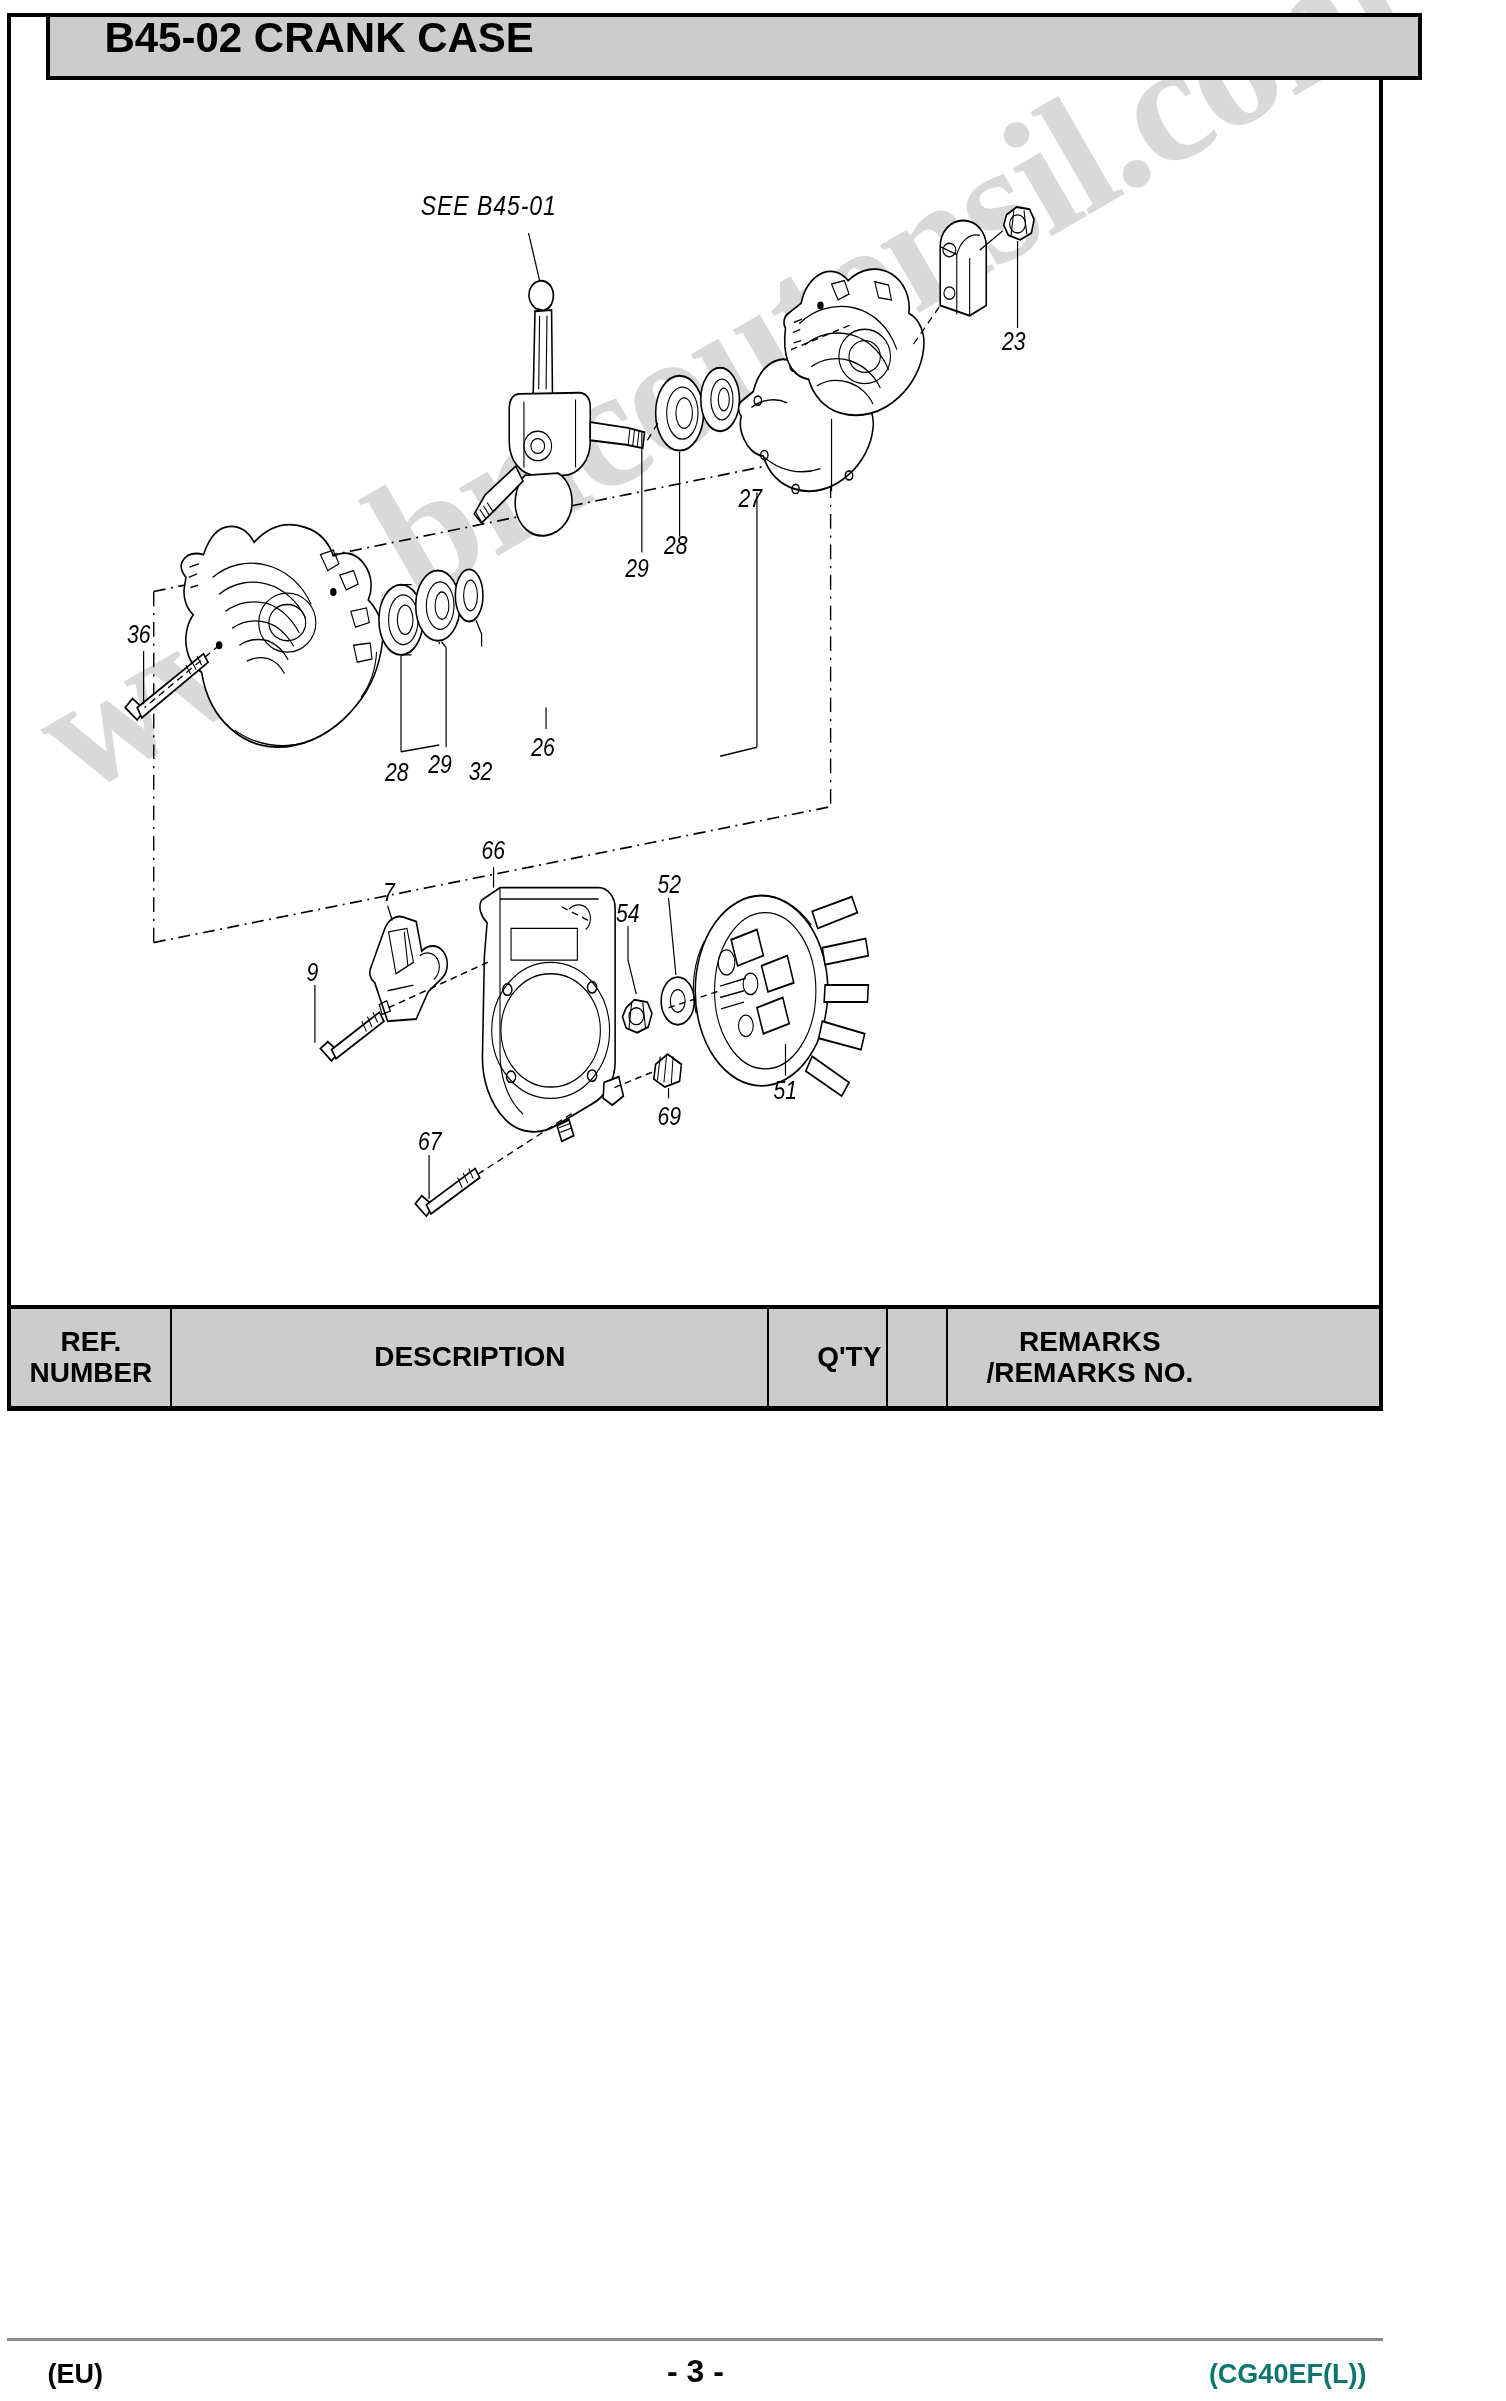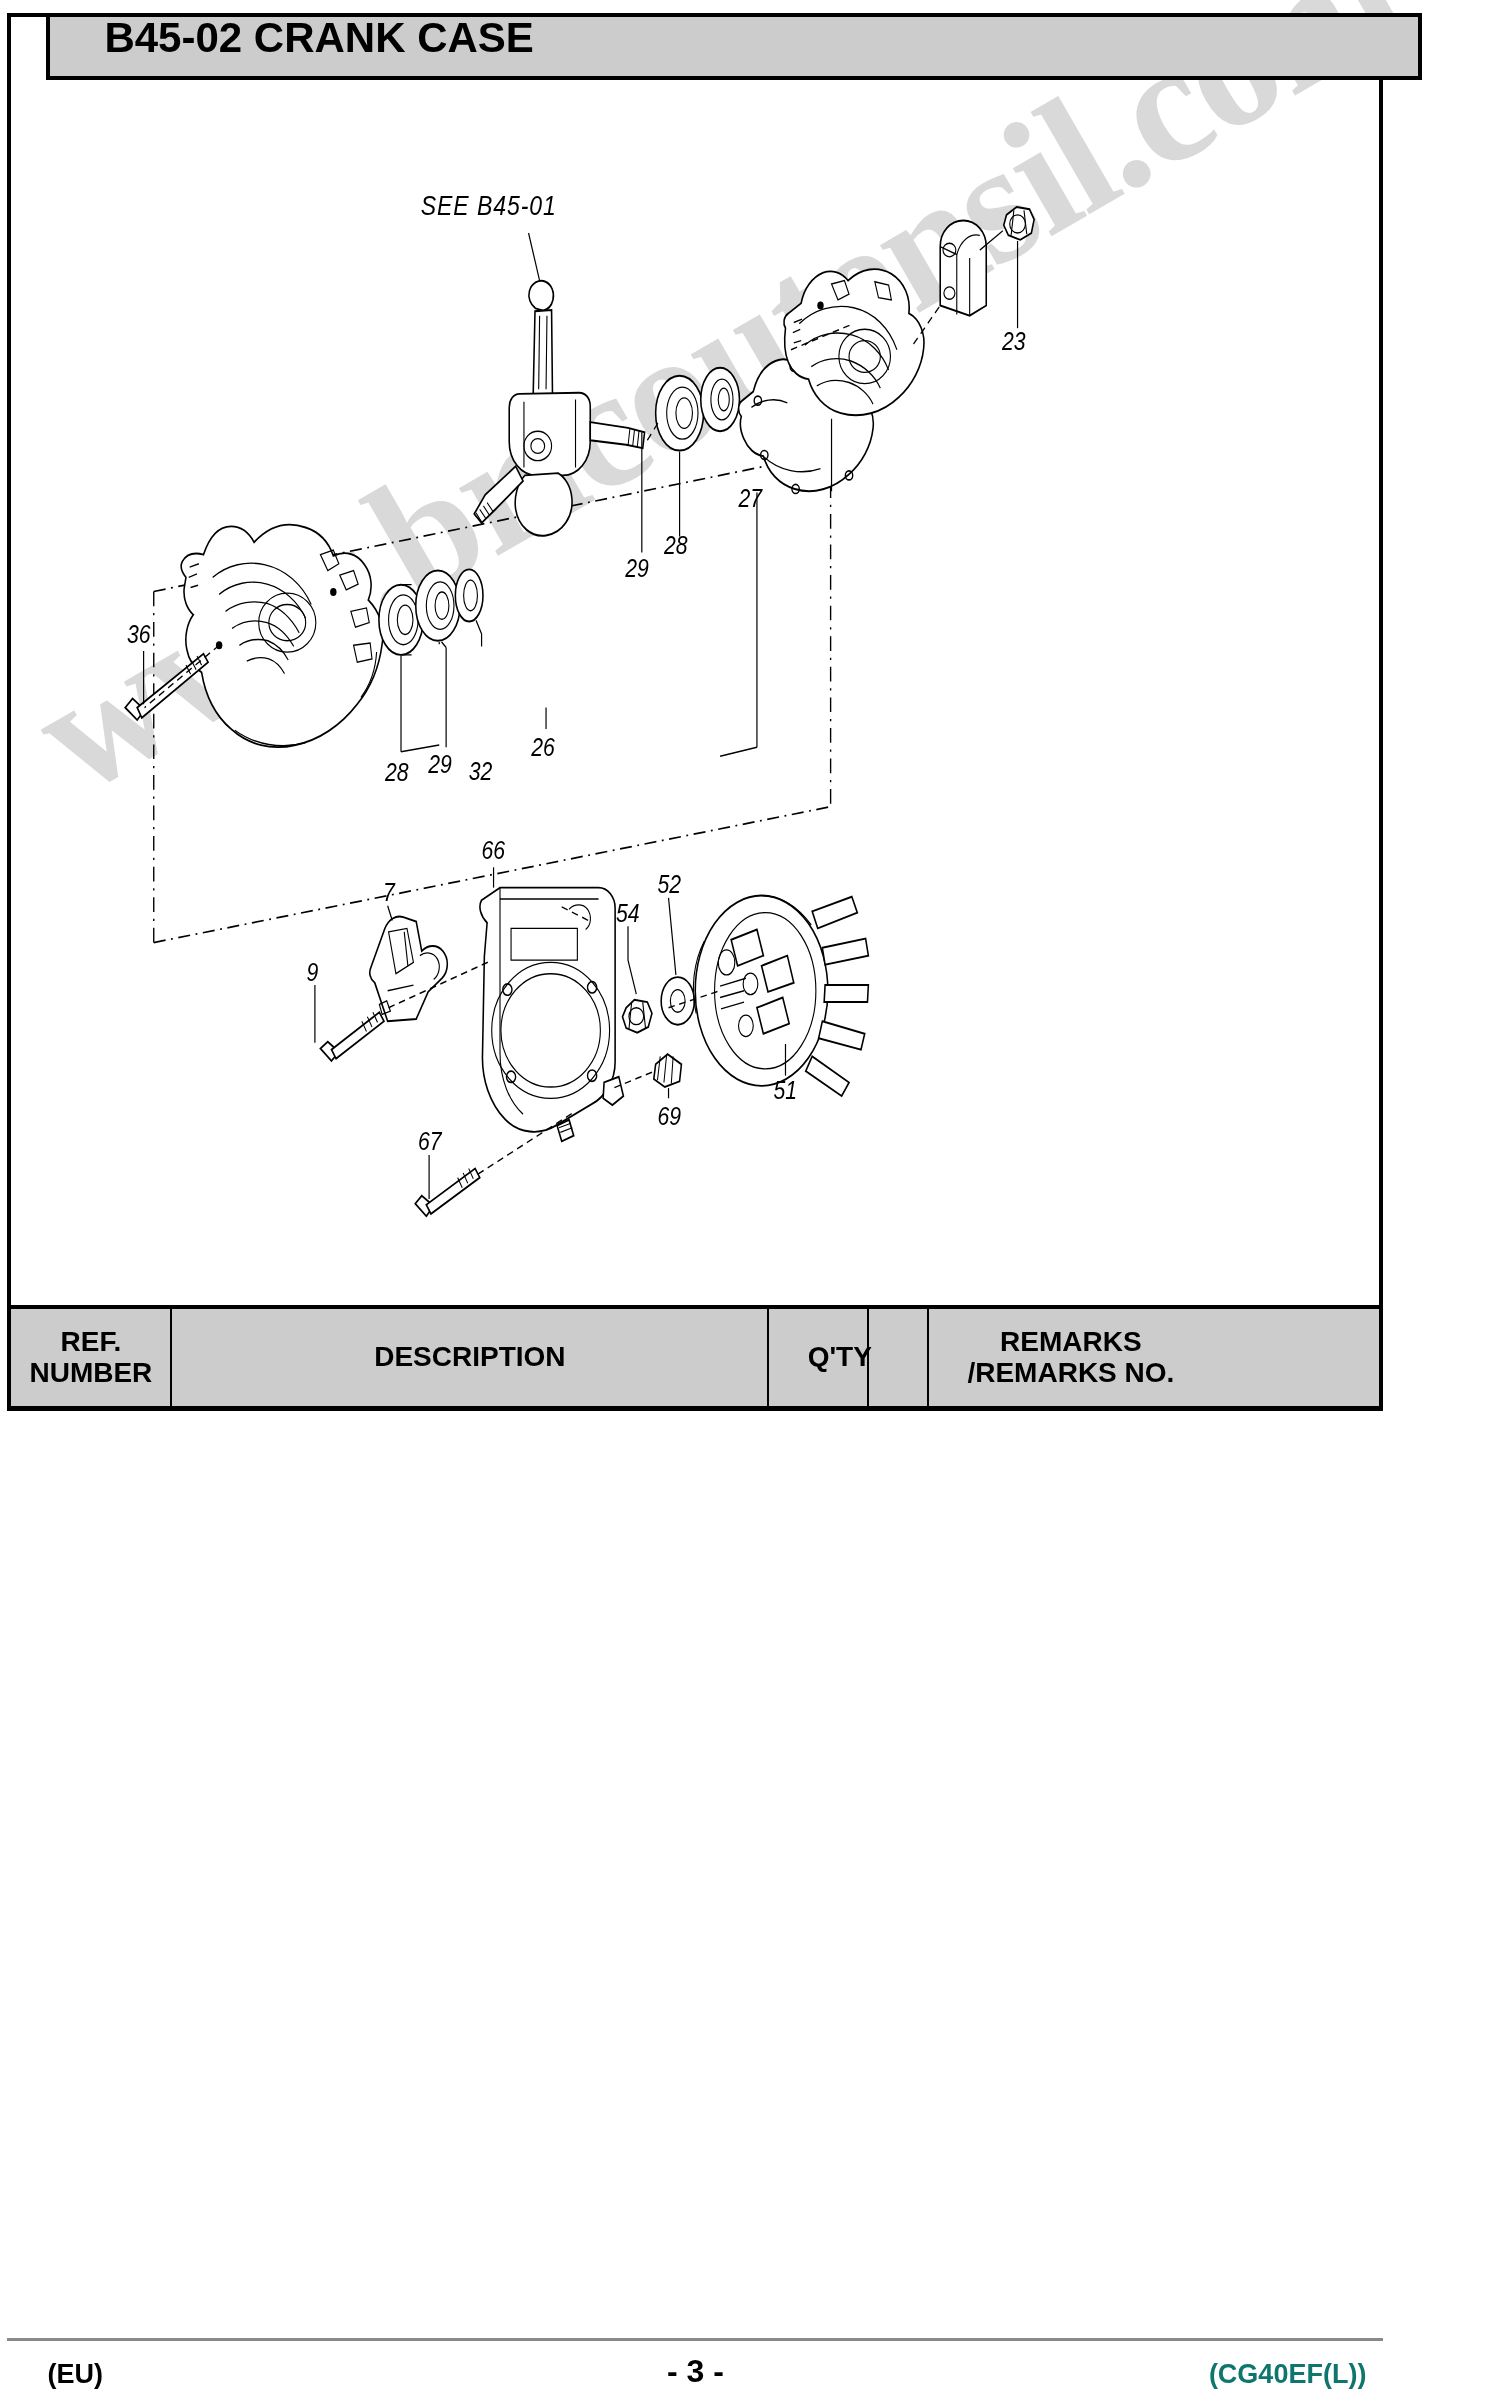--- a/index.html
+++ b/index.html
@@ -101,21 +101,21 @@
     line-height:1.08;
     text-align:center;
     padding:0 2.3px;
   }
   .th:last-child{border-right:none;align-items:center;}
   .th .l2{display:block;}
 
   .c-ref{width:161px;}
   .c-code{width:170px;}
   .c-desc{width:597px;text-align:right;}
-  .c-qty{width:100px;padding-left:45px;}
+  .c-qty{width:119px;padding-left:45px;}
   .c-blank{width:60px;}
   .c-rem{width:283px;}
 
   
   .footrule{
     position:absolute;
     left:7.4px; top:2338px;
     width:1376px; height:2.8px;
     background:#8a8a8a;
     z-index:3;

